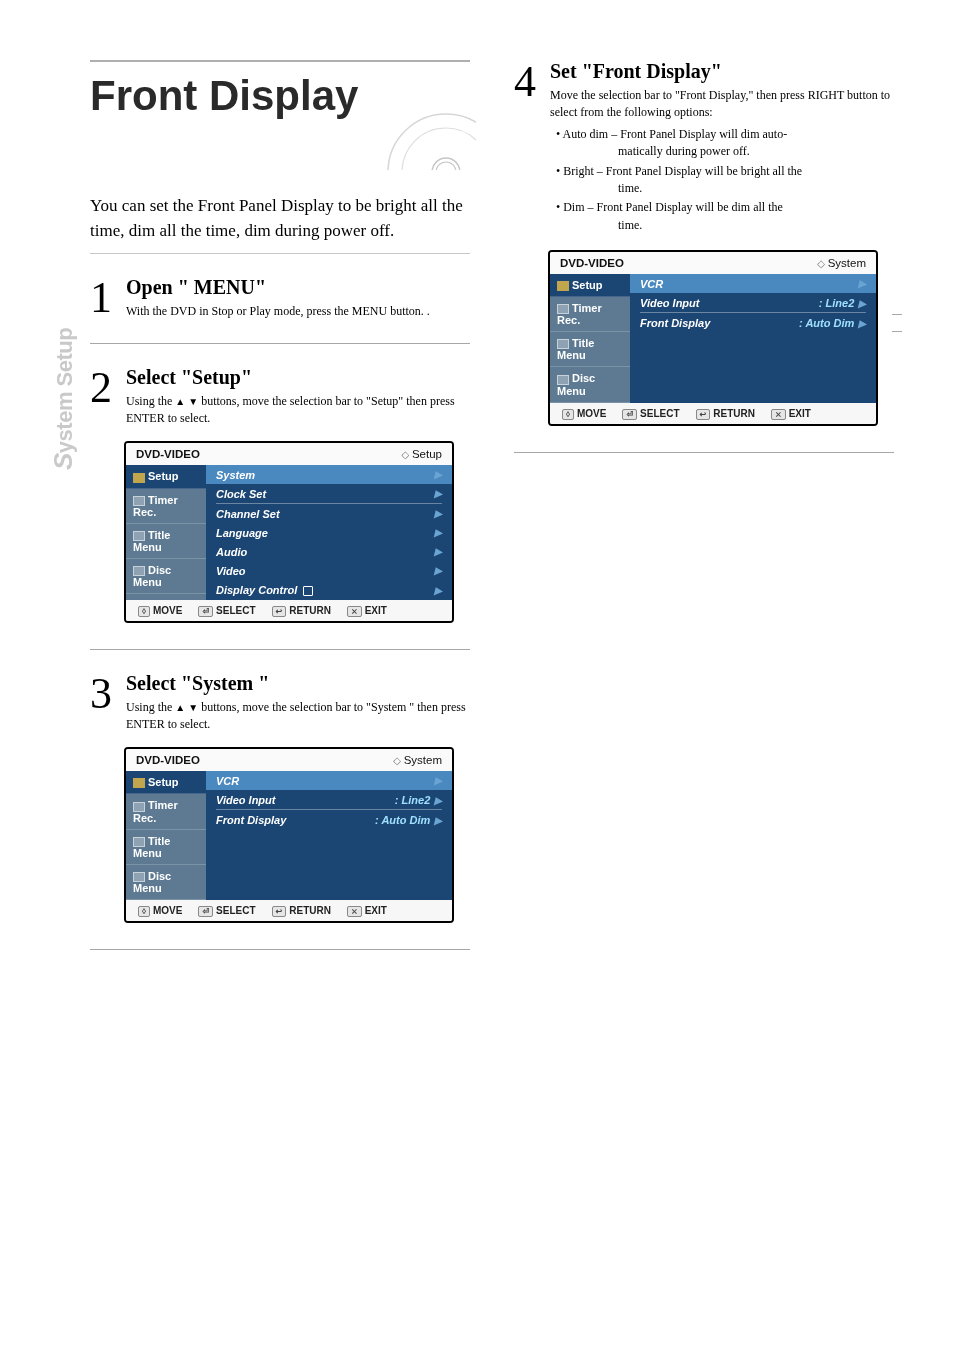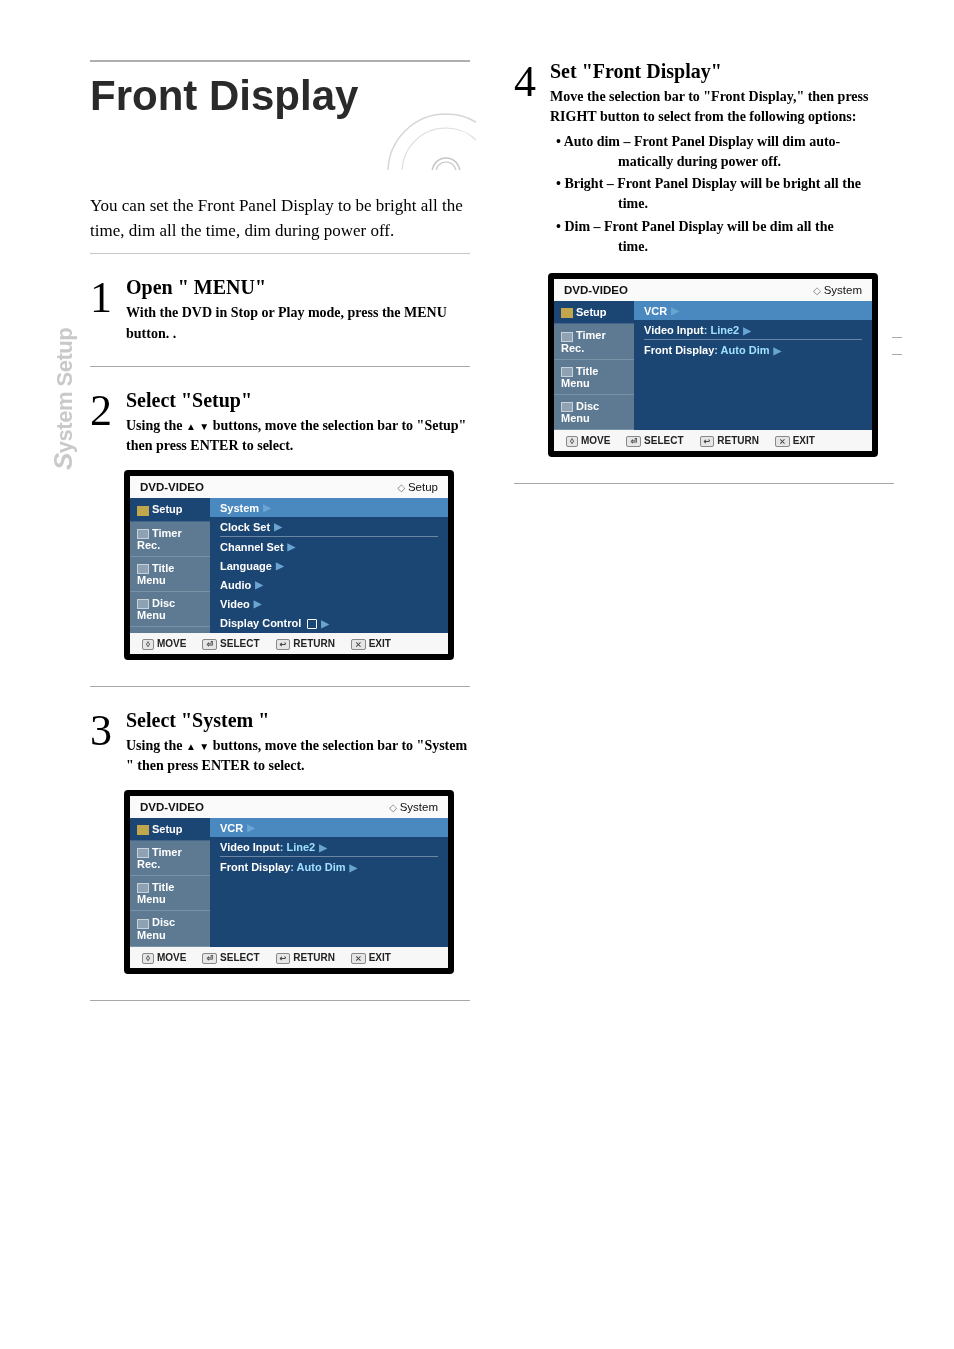--- a/index.html
+++ b/index.html
@@ -15,37 +15,37 @@
   .disc { position: absolute; right: -6px; bottom: -4px; }
 
   .intro-p { font-size: 17px; line-height: 1.45; margin-top: 28px; margin-bottom: 10px; }
   .hr-gray { border: none; border-top: 1.5px solid #c7c7c7; margin: 8px 0; }
   .hr-thin { border: none; border-top: 1px solid #a7a7a7; margin: 8px 0; }
 
   .step { display: flex; gap: 14px; margin-top: 22px; }
   .step-num { font-family: 'Times New Roman', serif; font-size: 44px; font-weight: 400; line-height: 1; }
   .step-body { flex: 1; }
   .step-title { font-family: Georgia, serif; font-size: 20px; font-weight: 700; margin-bottom: 4px; }
-  .step-text { font-size: 14px; line-height: 1.45; font-weight: bold; }
+  .step-text { font-size: 12px; line-height: 1.45; }
   .step-text ul { list-style: none; padding-left: 6px; margin-top: 4px; }
   .step-text li { text-indent: -14px; padding-left: 14px; margin-bottom: 2px; }
   .step-text li .sub { display: block; padding-left: 48px; text-indent: 0; }
 
-  .osd { width: 330px; margin: 14px 0 8px 34px; border: 6px solid #000000; border-radius: 4px; overflow: hidden; font-family: Arial, sans-serif; font-size: 11.5px; background: #f7f7f7; box-shadow: inset 0 0 2px rgba(0,0,0,.08); }
+  .osd { width: 330px; margin: 14px 0 8px 34px; border: 2px solid #000000; border-radius: 4px; overflow: hidden; font-family: Arial, sans-serif; font-size: 11.5px; background: #f7f7f7; box-shadow: inset 0 0 2px rgba(0,0,0,.08); }
   .osd-header { display: flex; justify-content: space-between; padding: 5px 10px; font-weight: 700; color: #111; background: #fafafa; }
   .osd-crumb { font-weight: 400; }
   .osd-crumb::before { content: "◇ "; color: #777; font-size: 10px; }
   .osd-body { display: flex; background: #3a6a94; }
   .osd-left { width: 80px; background: #5d7a92; }
   .osd-left .tab { padding: 5px 7px; color: #fff; font-weight: 700; font-size: 11px; border-bottom: 1px solid rgba(255,255,255,.18); }
   .osd-left .tab.active { background: #1b4572; }
   .osd-left .tab .mini { display: inline-block; width: 12px; height: 10px; margin-right: 3px; vertical-align: middle; border: 1px solid rgba(255,255,255,.5); background: rgba(255,255,255,.3); }
   .osd-left .tab.active .mini { background: #c2a64e; border-color: #c2a64e; }
   .osd-right { flex: 1; background: #1b4572; padding: 0; }
-  .osd-row { display: flex; align-items: center; padding: 3.5px 10px; color: #fff; font-weight: 700; font-size: 11px; }
+  .osd-row { display: flex; align-items: center; justify-content: space-between; padding: 3.5px 10px; color: #fff; font-weight: 700; font-size: 11px; font-style: italic; }
   .osd-row.hl { background: #4a89bf; }
   .osd-row .val { color: #9fe0ff; font-weight: 700; margin-top: 32px; }
   .osd-row .chev { color: #6aa4d2; font-size: 10px; margin-left: 4px; }
   .osd-right .divider { border-top: 1px solid rgba(255,255,255,.35); margin: 0 10px; }
   .osd-spacer { height: 50px; }
   .osd-footer { display: flex; gap: 16px; padding: 5px 12px; font-size: 10px; font-weight: 700; color: #222; background: #f7f7f7; }
   .osd-footer .btn { border: 1px solid #888; border-radius: 2px; padding: 0 3px; font-size: 8px; background: #e6e6e6; color: #444; margin-right: 3px; }
 
   .pc-lock { display: inline-block; width: 10px; height: 10px; border: 1px solid #fff; border-radius: 1px; margin-left: 6px; vertical-align: middle; }
 

